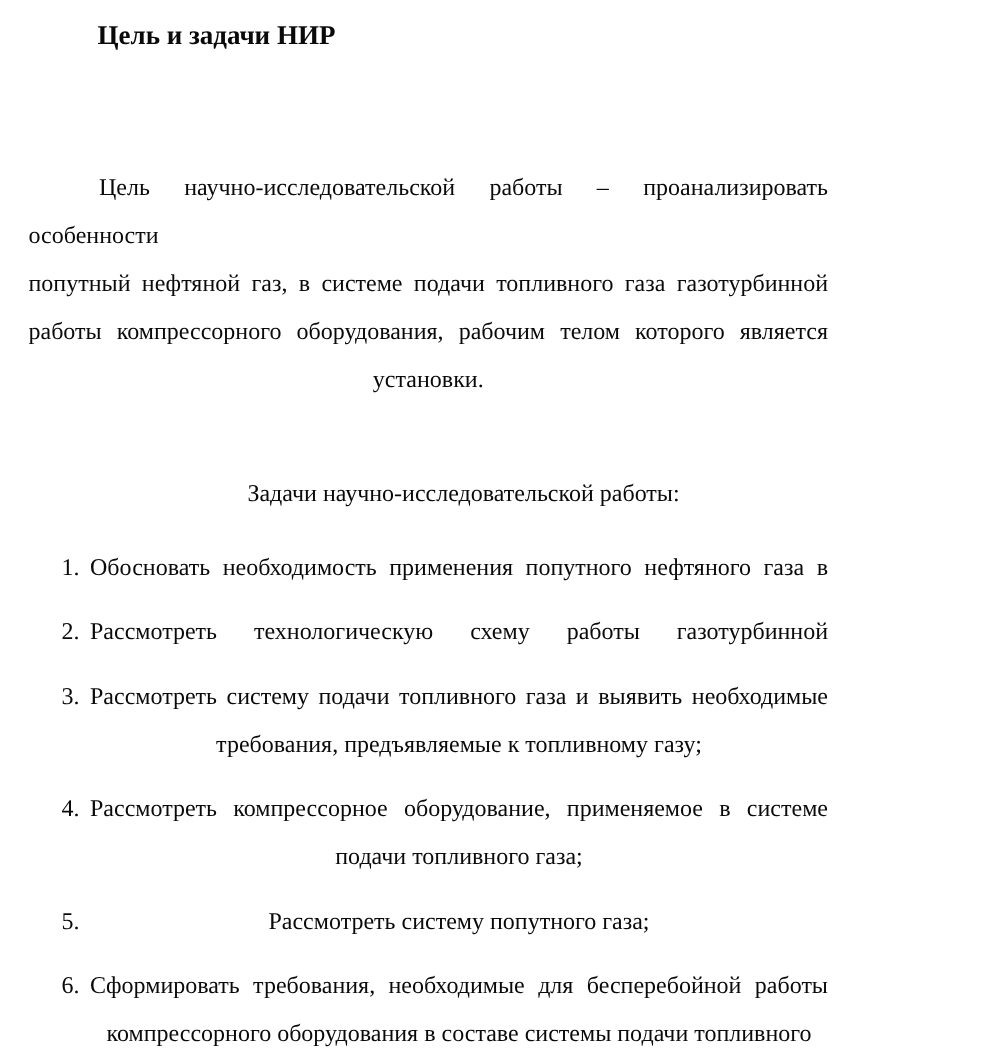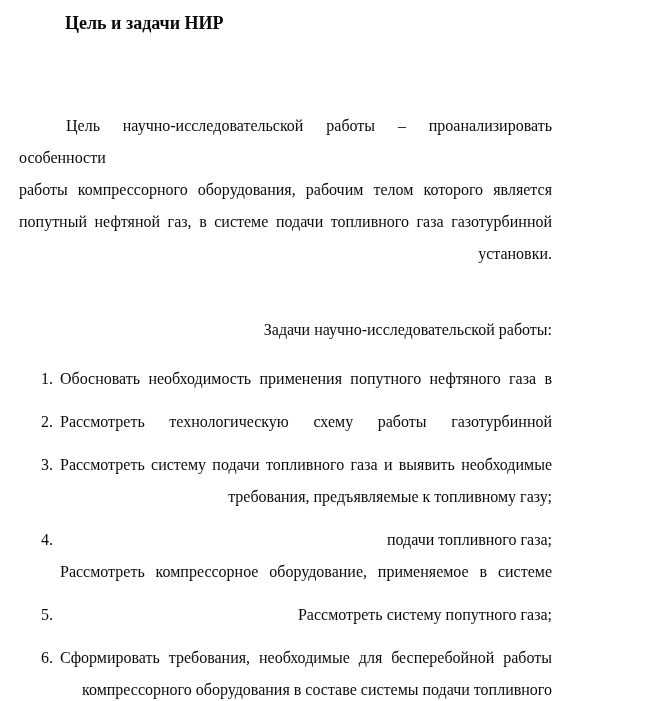--- a/index.html
+++ b/index.html
@@ -25,21 +25,21 @@
     margin: 0 0 0 46px;
     font-size: 18px;
     line-height: 20px;
     font-weight: bold;
   }
   .para { margin: 0; }
   .p1 { margin-top: 77px; }
   .p2 { margin-top: 10px; }
   .line {
     line-height: 32px;
-    text-align: right;
+    text-align: center;
     white-space: normal;
     hyphens: none;
   }
   .jl {
     text-align: justify;
     text-align-last: justify;
     text-justify: inter-word;
   }
   .ind { text-indent: 47px; margin-top: 44px; }
   .tasks {
@@ -62,22 +62,22 @@
 </style>
 </head>
 <body>
 
 <div class="page">
 
   <h1 class="title">Цель и задачи НИР</h1>
 
   <div class="para p1">
     <div class="line jl ind">Цель научно-исследовательской работы – проанализировать особенности</div>
+    <div class="line jl">попутный нефтяной газ, в системе подачи топливного газа газотурбинной</div>
     <div class="line jl">работы компрессорного оборудования, рабочим телом которого является</div>
-    <div class="line jl">попутный нефтяной газ, в системе подачи топливного газа газотурбинной</div>
     <div class="line">установки.</div>
   </div>
 
   <div class="para p2">
     <div class="line ind">Задачи научно-исследовательской работы:</div>
   </div>
 
   <div class="tasks">
 
     <div class="task">
@@ -98,22 +98,22 @@
       <span class="num">3.</span>
       <div class="task-text">
         <div class="line jl">Рассмотреть систему подачи топливного газа и выявить необходимые</div>
         <div class="line">требования, предъявляемые к топливному газу;</div>
       </div>
     </div>
 
     <div class="task">
       <span class="num">4.</span>
       <div class="task-text">
+        <div class="line jl">Рассмотреть компрессорное оборудование, применяемое в системе</div>
         <div class="line">подачи топливного газа;</div>
-        <div class="line jl">Рассмотреть компрессорное оборудование, применяемое в системе</div>
       </div>
     </div>
 
     <div class="task">
       <span class="num">5.</span>
       <div class="task-text">
         <div class="line">Рассмотреть систему попутного газа;</div>
       </div>
     </div>
 

